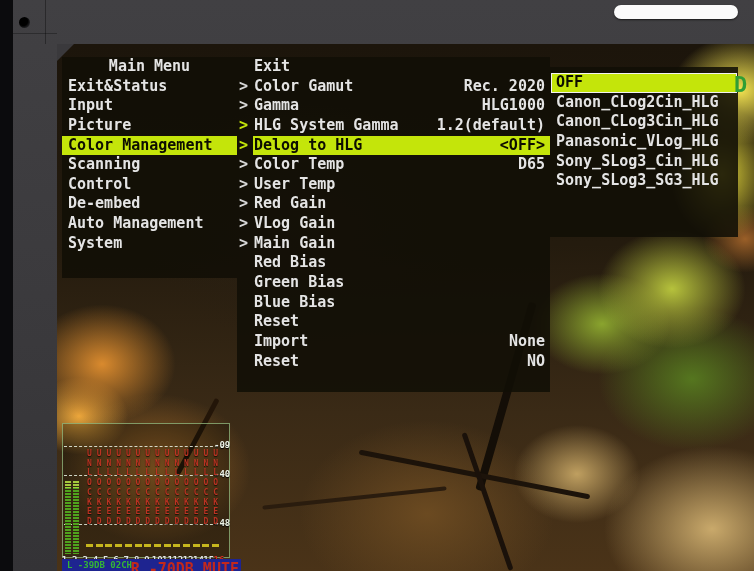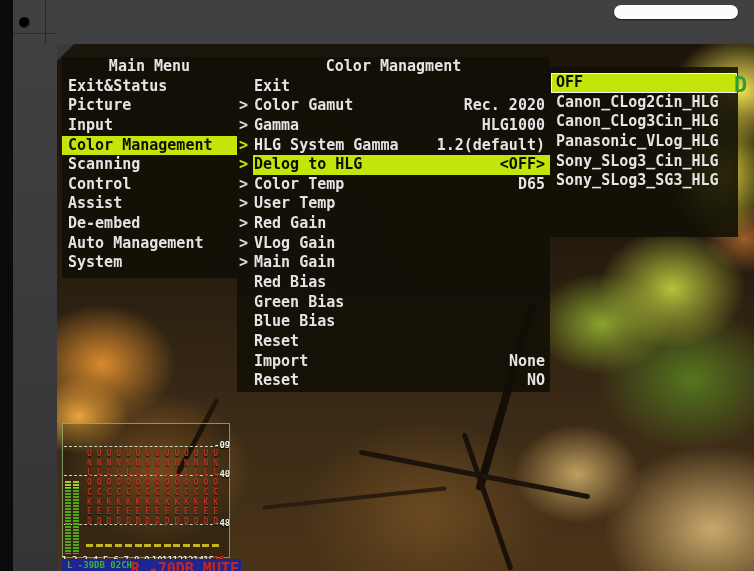--- a/index.html
+++ b/index.html
@@ -94,34 +94,32 @@
     <div class="twig" style="left:300px;top:428px;width:235px;height:5px;transform:rotate(11deg);background:#1c130a;"></div>
     <div class="twig" style="left:428px;top:385px;width:5px;height:145px;transform:rotate(-19deg);background:#1a110a;"></div>
     <div class="twig" style="left:205px;top:452px;width:185px;height:4px;transform:rotate(-6deg);background:#2a1c0e;"></div>
     <div class="twig" style="left:138px;top:350px;width:5px;height:85px;transform:rotate(28deg);background:#231508;"></div>
   </div>
 
   <div id="panel-main" class="panel">
     <div class="ptitle">Main Menu</div>
     <div>
         <div class="mrow"><span>Exit&amp;Status</span></div>
+        <div class="mrow"><span>Input</span></div>
         <div class="mrow"><span>Picture</span></div>
-        <div class="mrow"><span>Input</span></div>
         <div class="mrow sel"><span>Color Management</span></div>
         <div class="mrow"><span>Scanning</span></div>
         <div class="mrow"><span>Control</span></div>
-        <div class="mrow"><span>Assist</span></div>
         <div class="mrow"><span>De-embed</span></div>
         <div class="mrow"><span>Auto Management</span></div>
         <div class="mrow"><span>System</span></div>
       </div>
   </div>
 
   <div id="panel-sub" class="panel">
-    <div class="ptitle">Color Managment</div>
     <div>
         <div class="srow">
           <span class="arr"></span>
           <div class="sbody">
             <span>Exit</span>
             <span></span>
           </div>
         </div>
         <div class="srow">
           <span class="arr">&gt;</span>

